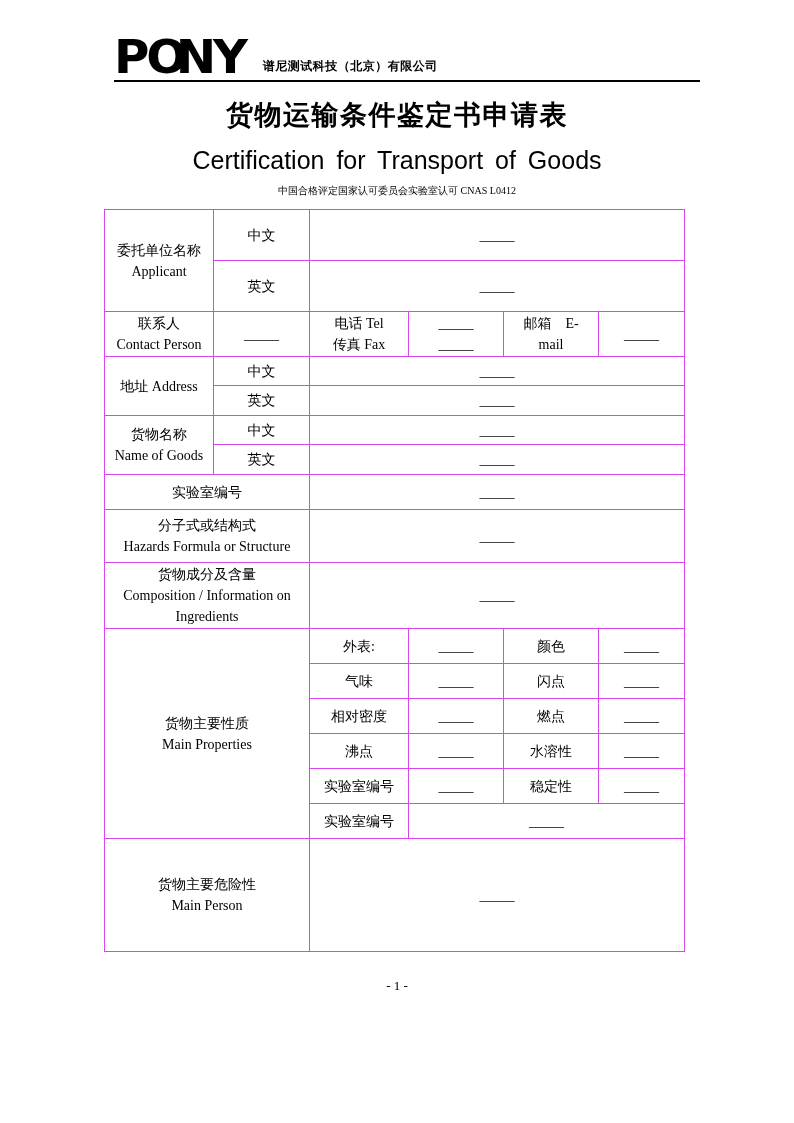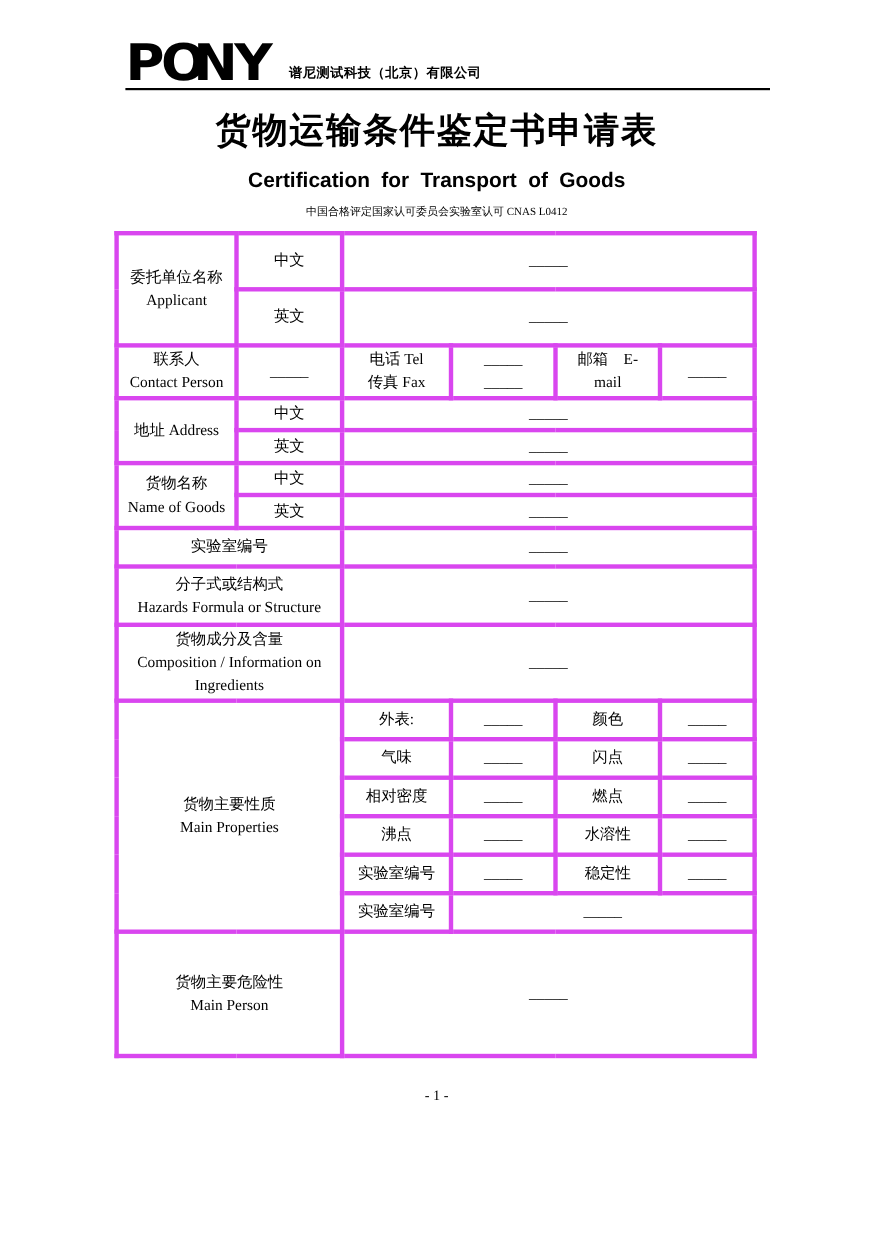--- a/index.html
+++ b/index.html
@@ -55,51 +55,51 @@
     font-family:"DejaVu Sans","Liberation Sans",sans-serif;
     font-size:12px;
     font-weight:bold;
     letter-spacing:0.5px;
   }
   
   .title-zh{
     margin:15px 16px 0;
     text-align:center;
     font-family:"DejaVu Sans","Liberation Sans",sans-serif;
-    font-size:32px;
+    font-size:27px;
     font-weight:bold;
     letter-spacing:1.5px;
   }
   .title-en{
     margin:13px 0 0;
     text-align:center;
     font-family:"Liberation Sans","DejaVu Sans",sans-serif;
-    font-size:19px;
-    font-weight:bold;
+    font-size:25px;
+    font-weight:normal;
     word-spacing:5px;
   }
   .accreditation{
     margin:9px 0 0;
     text-align:center;
     font-size:10px;
   }
   .intro{
     margin:20px 0 0 104px;
     font-size:14.5px;
     letter-spacing:0.3px;
   }
   
   table.form{
     margin:11px 0 0 104px;
     width:580px;
     border-collapse:collapse;
     table-layout:fixed;
   }
   table.form td{
-    border:4px solid #d946ef;
+    border:1px solid #d946ef;
     font-size:14px;
     line-height:1.5;
     text-align:center;
     vertical-align:middle;
     white-space:pre-line;
     padding:1px 2px;
     overflow:hidden;
   }
   td.val{
     text-align:left;

